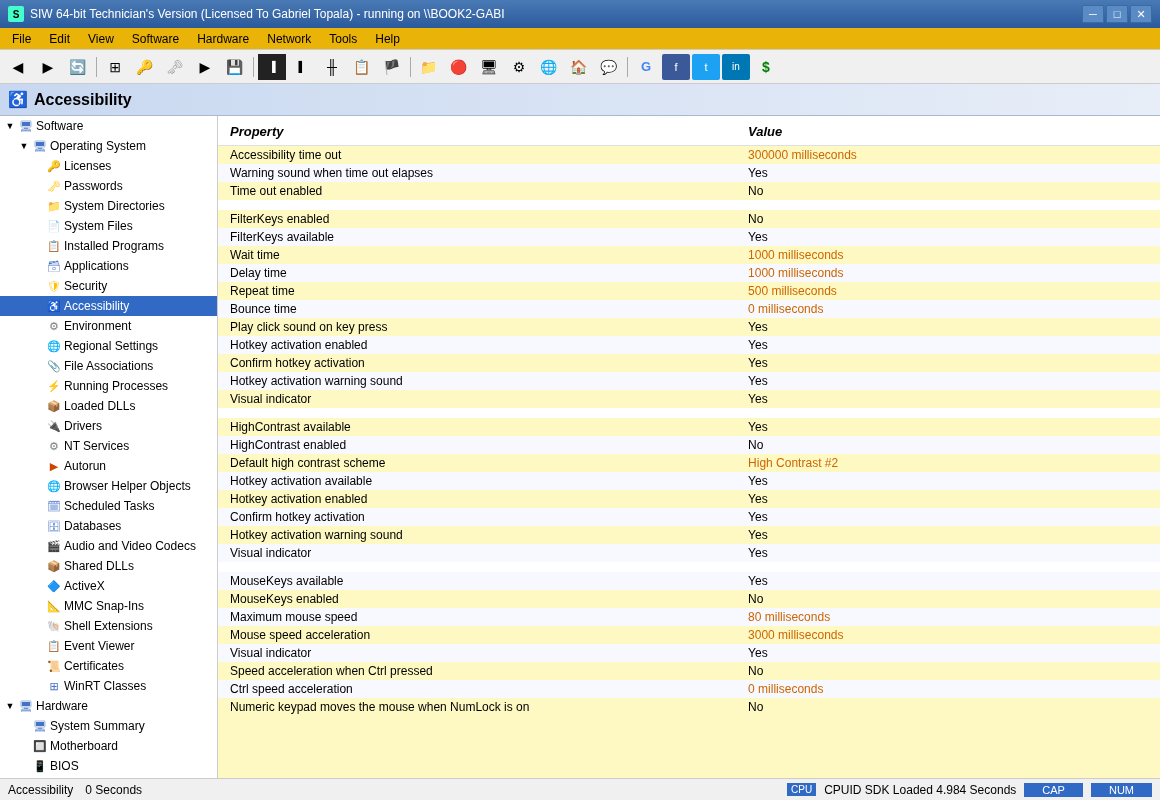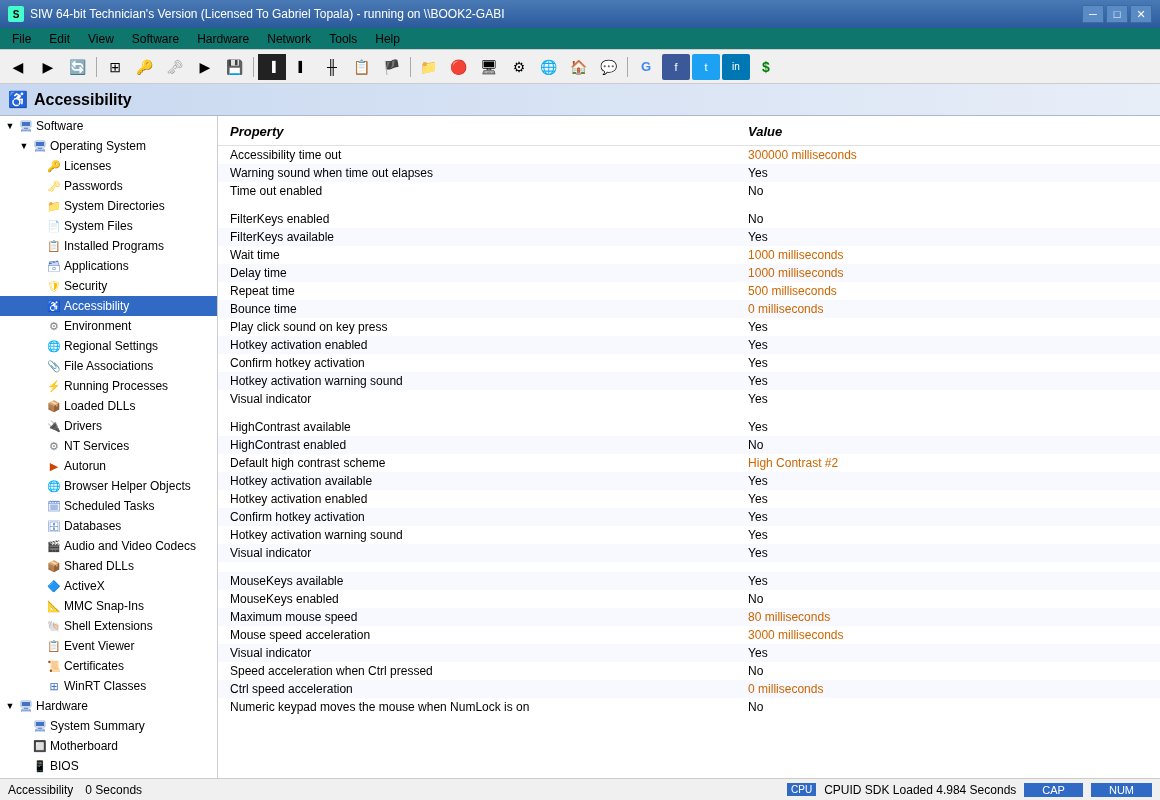--- a/index.html
+++ b/index.html
@@ -17,21 +17,21 @@
       font-size: 12px;
       font-weight: normal;
     }
     .title-bar-left { display: flex; align-items: center; gap: 6px; }
     .title-bar-icon { width: 16px; height: 16px; background: #4fc; border-radius: 2px; font-size: 10px; display: flex; align-items: center; justify-content: center; color: #000; font-weight: bold; }
     .title-bar-controls { display: flex; gap: 2px; }
     .title-btn { width: 22px; height: 18px; background: #5a8bc5; border: 1px solid #3a6ba5; color: white; font-size: 11px; cursor: pointer; display: flex; align-items: center; justify-content: center; }
 
     
     .menu-bar {
-      background: #0f766e;
+      background: #eab308;
       height: 22px;
       display: flex;
       align-items: center;
       padding: 4px 4px;
       border-bottom: 1px solid #ccc;
       gap: 2px;
     }
     .menu-item {
       padding: 2px 8px;
       cursor: pointer;
@@ -106,21 +106,21 @@
       color: #000;
       font-size: 12px;
     }
     .tree-item.selected { background: #316ac5; color: white; }
     .tree-icon { width: 16px; height: 16px; margin-right: 2px; display: inline-flex; align-items: center; justify-content: center; font-size: 11px; flex-shrink: 0; }
     .expand-icon { width: 16px; height: 16px; display: inline-flex; align-items: center; justify-content: center; font-size: 9px; flex-shrink: 0; }
 
     
     .content-panel {
       flex: 1;
-      background: #ffffff;
+      background: #fef9c3;
       overflow-y: auto;
       overflow-x: hidden;
     }
     .content-panel::-webkit-scrollbar { width: 14px; }
     .content-panel::-webkit-scrollbar-track { background: #f0f0f0; }
     .content-panel::-webkit-scrollbar-thumb { background: #aaa; border: 2px solid #f0f0f0; }
 
     .prop-table { width: 100%; border-collapse: collapse; }
     .prop-table thead tr th {
       font-weight: bold;

